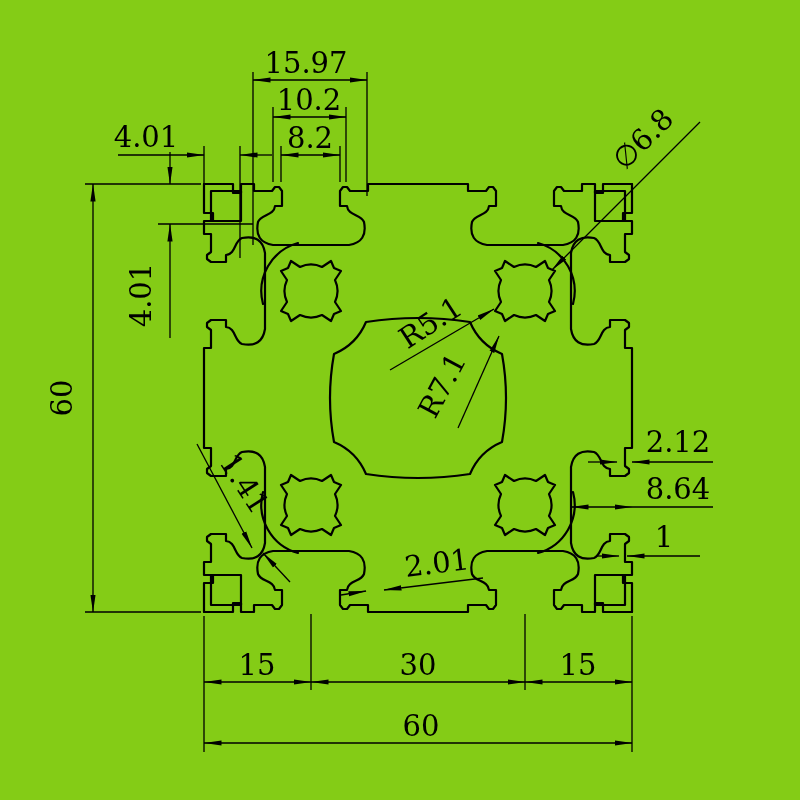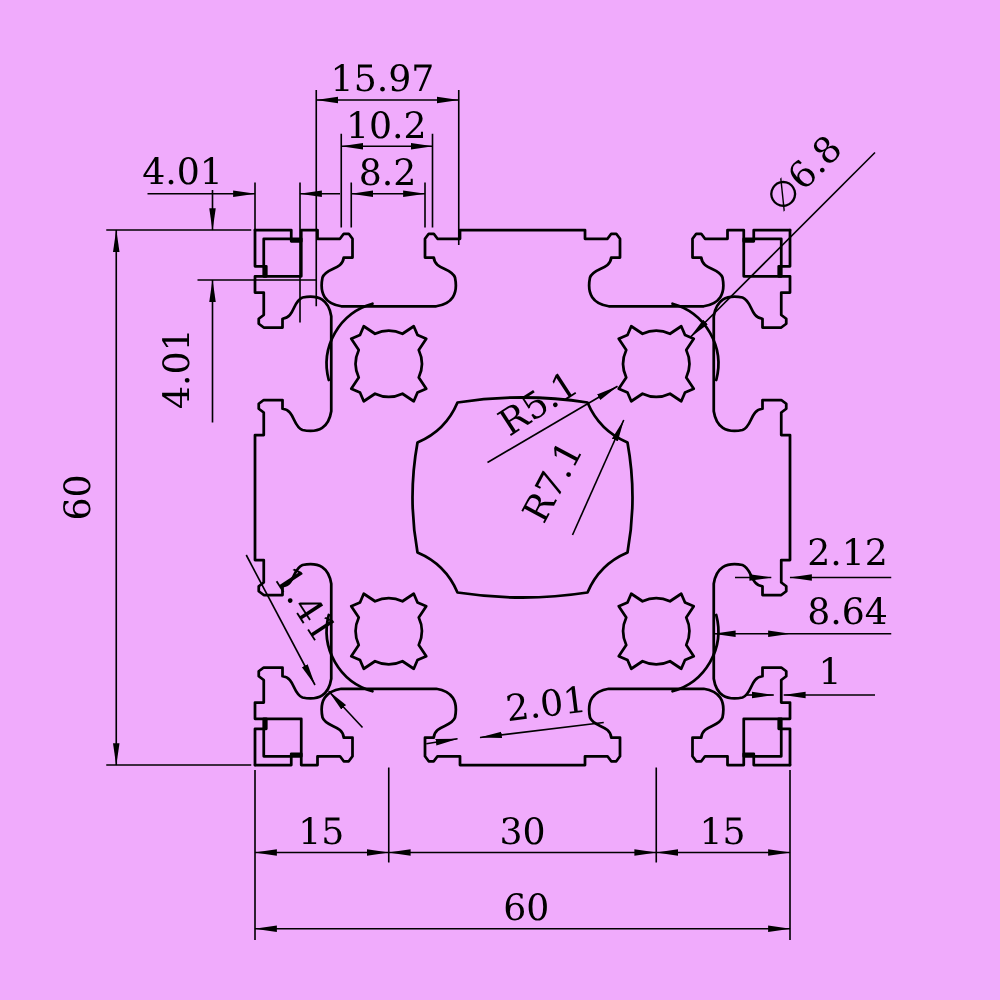--- a/index.html
+++ b/index.html
@@ -1,16 +1,16 @@
 <!DOCTYPE html>
 <html><head>
 <meta charset="utf-8">
 <style>
   html,body{margin:0;padding:0;background:#ffffff;}
-  #stage{position:relative;width:800px;height:800px;background:#f0abfc;overflow:hidden;}
+  #stage{position:relative;width:800px;height:800px;background:#84cc16;overflow:hidden;}
   svg text{font-family:"DejaVu Serif","Liberation Serif",serif;font-size:29px;fill:#000;}
   .geo path,.geo rect{fill:none;stroke:#000;stroke-width:2.2;stroke-linejoin:round;stroke-linecap:round;}
   .dim line,.dim path.lead{stroke:#000;stroke-width:1.3;fill:none;}
   .mk{fill:#000;stroke:none;}
 </style>
 </head>
 <body>
 
 <div id="stage">
 <svg width="800" height="800" viewBox="0 0 800 800">

